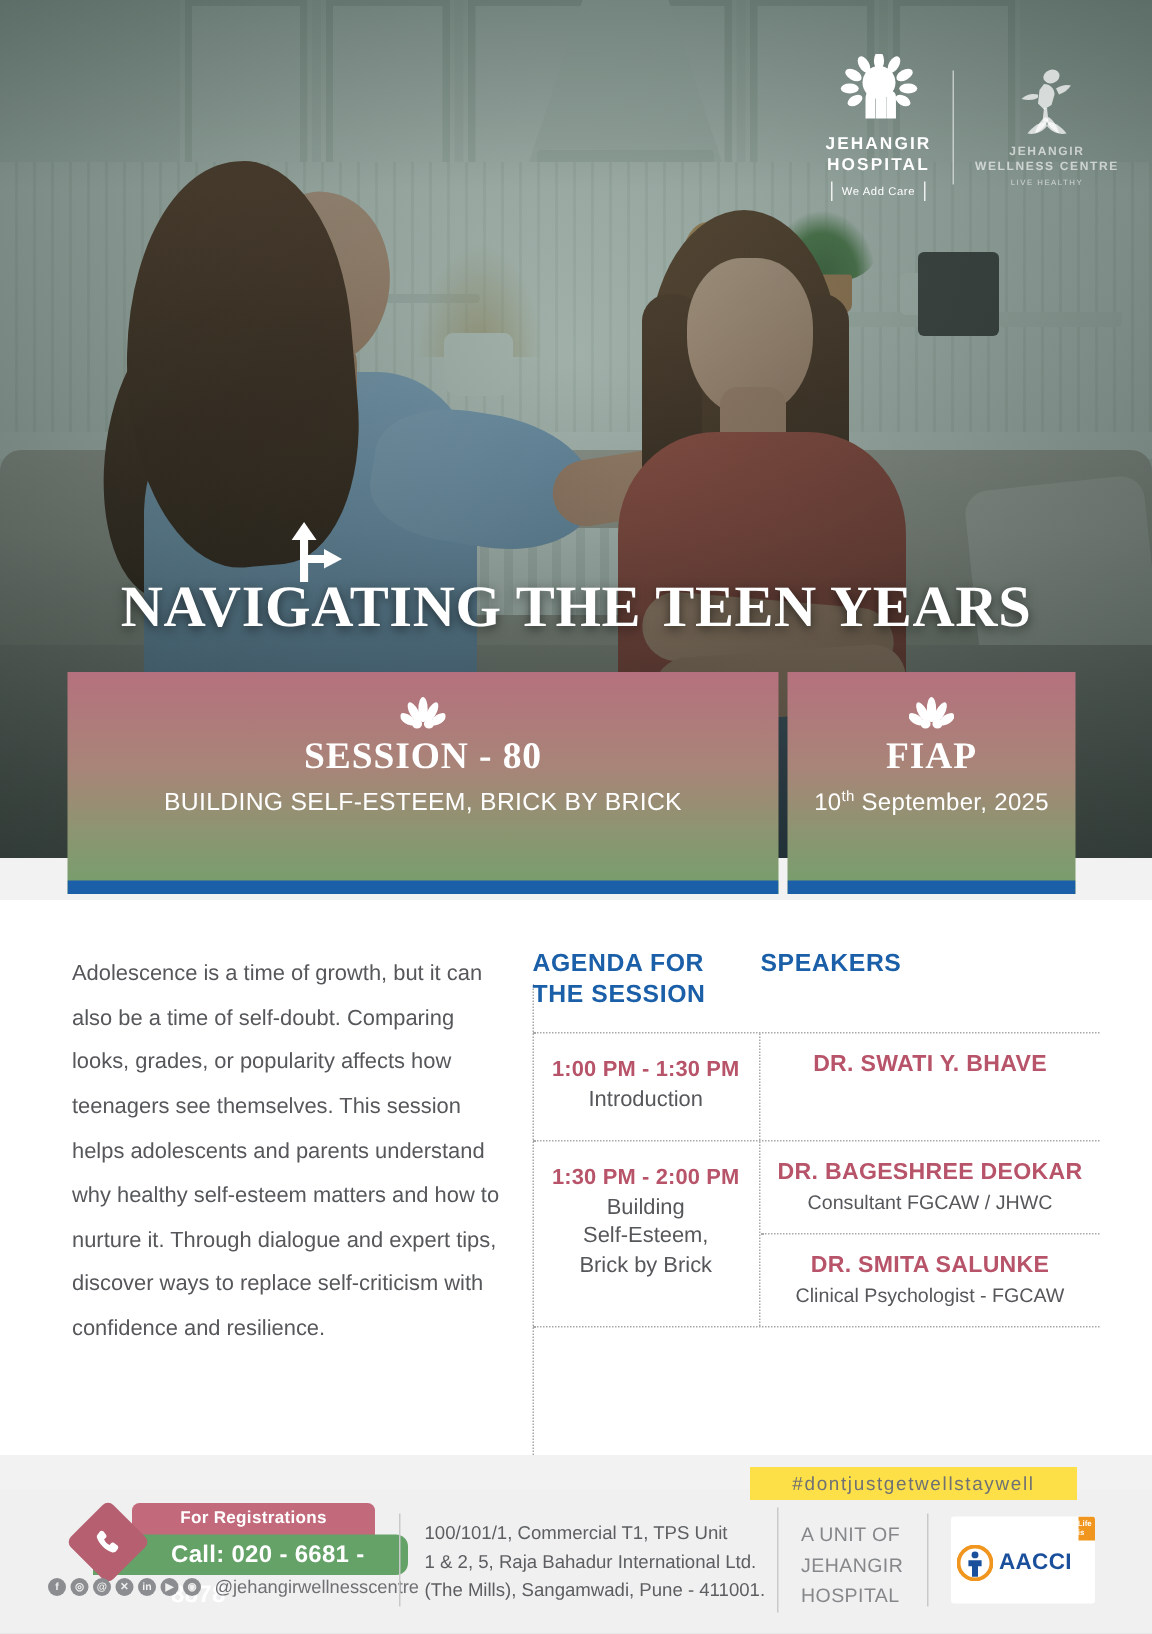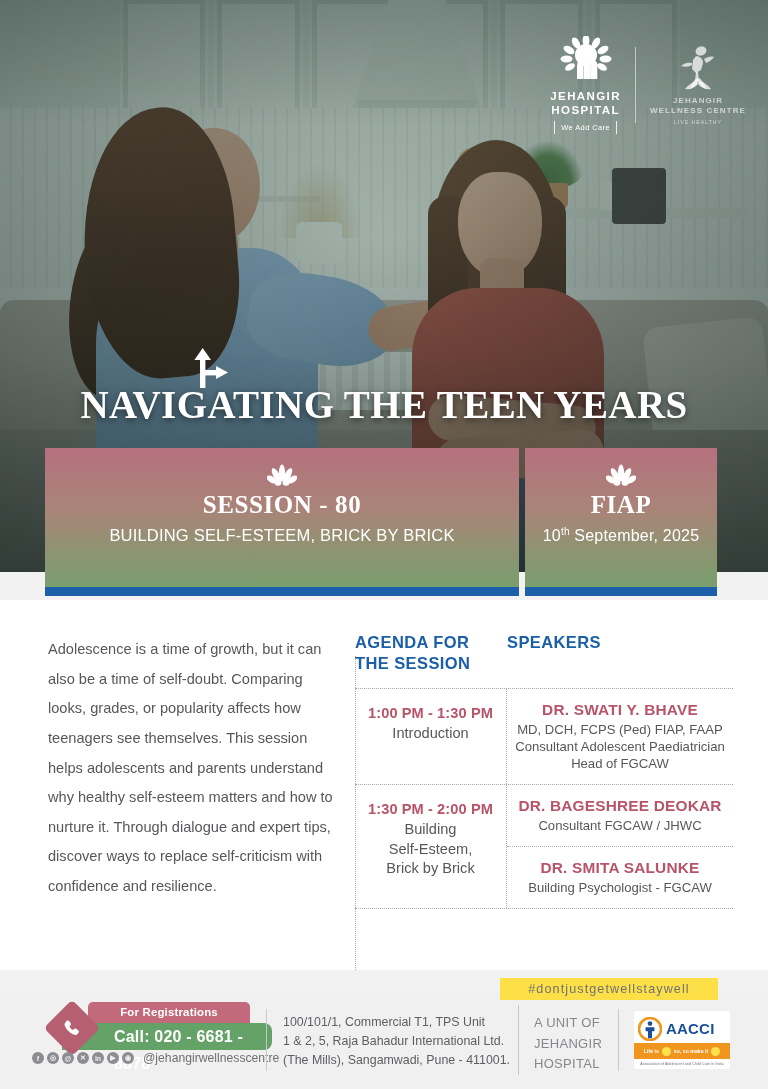--- a/index.html
+++ b/index.html
@@ -371,21 +371,21 @@
     position:absolute; left:283px; top:20px; width:228px;
     font-size:12.4px; line-height:1.52; color:#5c5e61;
   }
   .unitof {
     position:absolute; left:534px; top:20px; width:96px;
     font-size:13px; line-height:1.58; color:#85878a; letter-spacing:.3px;
   }
   .aacci {
     position:absolute; left:634px; top:18px; width:96px; height:58px;
     background:#fff; border-radius:2px; overflow:hidden;
-    display:flex; flex-direction:column;
+    display:flex; flex-direction:row;
   }
   .aacci-top { flex:1; display:flex; align-items:center; gap:4px; padding:3px 4px 0; }
   .aacci-mark { width:24px; height:24px; }
   .aacci-word { color:#1a4f9c; font-weight:700; font-size:15px; letter-spacing:.2px; }
   .aacci-band {
     height:16px; background:#f0961e; display:flex; align-items:center;
     justify-content:center; gap:3px; color:#fff; font-size:5.2px; font-weight:700;
   }
   .smiley { width:9px; height:9px; border-radius:50%; background:#ffe14d; display:inline-block; }
   .aacci-foot {
@@ -566,40 +566,39 @@
     </div>
 
     <div class="grow">
       <div class="gc-time">
         <div class="t-time">1:00 PM - 1:30 PM</div>
         <div class="t-topic">Introduction</div>
       </div>
       <div class="gc-spk">
         <div class="spk-block">
           <div class="spk-name">DR. SWATI Y. BHAVE</div>
-          <div class="spk-cred">MD, DCH, FCPS (Ped) FIAP, FAAP Consultant Adolescent Paediatrician Head of FGCAW</div>
         </div>
       </div>
     </div>
 
     <div class="grow">
       <div class="gc-time">
         <div class="t-time">1:30 PM - 2:00 PM</div>
         <div class="t-topic" style="white-space:pre-line">Building
 Self-Esteem,
 Brick by Brick</div>
       </div>
       <div class="gc-spk">
         <div class="spk-block">
           <div class="spk-name">DR. BAGESHREE DEOKAR</div>
           <div class="spk-cred">Consultant FGCAW / JHWC</div>
         </div>
         <div class="spk-block">
           <div class="spk-name">DR. SMITA SALUNKE</div>
-          <div class="spk-cred">Building Psychologist - FGCAW</div>
+          <div class="spk-cred">Clinical Psychologist - FGCAW</div>
         </div>
       </div>
     </div>
   </div>
 </div>
 
 <div class="hashtag">#dontjustgetwellstaywell</div>
 
 <div class="footer">
   <div class="reg">

